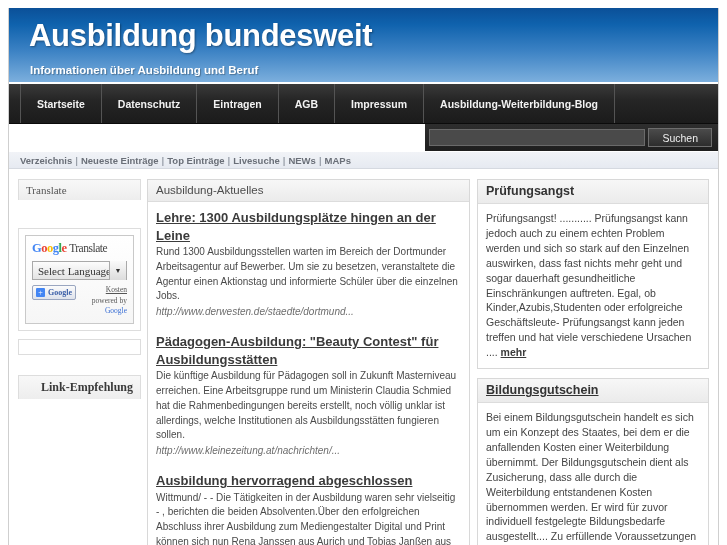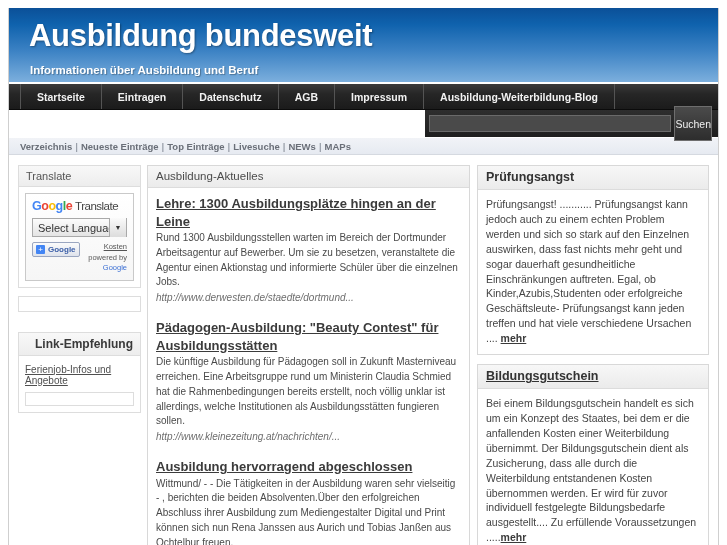--- a/index.html
+++ b/index.html
@@ -49,21 +49,21 @@
     left: 21px; top: 56px;
     color: #ffffff;
     font-size: 11.5px;
     font-weight: bold;
     text-shadow: 1px 1px 1px rgba(0,0,0,.3);
     white-space: nowrap;
   }
 
   
   .mainnav {
-    height: 26px;
+    height: 40px;
     background: linear-gradient(to bottom, #3a3a3a 0%, #262626 40%, #1b1b1b 100%);
     display: flex;
     align-items: stretch;
     border-bottom: 1px solid #0b0b0b;
   }
   .mainnav a {
     display: flex;
     align-items: center;
     justify-content: center;
     padding: 0 16px;
@@ -96,23 +96,23 @@
     height: 17px;
     background: #4a4a4a;
     border: 1px solid #6a6a6a;
     color: #e8e8e8;
     font-size: 10px;
     font-family: "Liberation Sans", sans-serif;
     padding: 0 4px;
     outline: none;
   }
   .search-btn {
-    height: 35px;
+    height: 19px;
     margin-left: 3px;
-    padding: 0 0;
+    padding: 0 13px;
     background: linear-gradient(to bottom, #4b4b4b, #2d2d2d);
     border: 1px solid #6e6e6e;
     color: #f0f0f0;
     font-size: 10.5px;
     font-family: "Liberation Sans", sans-serif;
     cursor: pointer;
   }
 
   
   .subnav {
@@ -134,21 +134,21 @@
   }
   .subnav .sep { padding: 0 3px; color: #9aa0aa; }
 
   
   .content {
     display: flex;
     padding: 10px 0 0 0;
     align-items: flex-start;
     background: #ffffff;
   }
-  .col-left  { flex: 0 0 132px; padding-left: 9px; }
+  .col-left  { flex: 0 0 132px; padding-left: 9px; font-family: Liberation Serif, serif; }
   .col-main  { flex: 0 0 329px; padding-left: 6px; }
   .col-right { flex: 1; padding: 0 9px 0 7px; }
 
   
   .panel {
     border: 1px solid #d8d8d8;
     background: #ffffff;
     margin-bottom: 9px;
   }
   .panel-head {
@@ -174,20 +174,21 @@
     color: #555;
     background: linear-gradient(to bottom, #f8f8f8, #ededed);
     border: 1px solid #dddddd;
     border-bottom: none;
     padding: 4px 7px;
   }
   .widget-body {
     border: 1px solid #dddddd;
     background: #fff;
     padding: 6px;
+    margin-top: 28px;
   }
   .gt-box {
     border: 1px solid #c9c9c9;
     background: linear-gradient(to bottom,#ffffff,#f6f6f6);
     padding: 5px 6px 6px 6px;
   }
   .gt-logo { font-size: 12.5px; font-weight: bold; letter-spacing: -0.5px; }
   .gt-logo .b { color:#4285f4; } .gt-logo .r { color:#ea4335; }
   .gt-logo .y { color:#fbbc05; } .gt-logo .g { color:#34a853; }
   .gt-word { color:#444; font-weight:normal; font-size:11.5px; }
@@ -286,22 +287,22 @@
 <div id="page">
   <div class="frame">
 
     <div class="banner">
       <div class="site-title">Ausbildung bundesweit</div>
       <div class="site-tagline">Informationen über Ausbildung und Beruf</div>
     </div>
 
     <div class="mainnav">
       <a href="#">Startseite</a>
+      <a href="#">Datenschutz</a>
       <a href="#">Eintragen</a>
-      <a href="#">Datenschutz</a>
       <a href="#">AGB</a>
       <a href="#">Impressum</a>
       <a href="#">Ausbildung-Weiterbildung-Blog</a>
     </div>
 
     <div class="searchstrip">
       <div class="spacer"></div>
       <div class="searchbox-wrap">
         <input class="search-input" type="text" placeholder="" style="">
         <button class="search-btn">Suchen</button>
@@ -344,24 +345,20 @@
                 <span>powered by</span>
                 <span class="gg">Google</span>
               </span>
             </div>
           </div>
         </div>
 
         <div class="blank-box"></div>
 
         <div class="widget-title" style="margin-top:20px;font-size:12px;font-weight:bold;color:#3a3a3a;text-align:right;">Link-Empfehlung</div>
-        <div class="widget-body link-list">
-          <a href="#">Ferienjob-Infos und Angebote</a>
-          <div class="link-empty"></div>
-        </div>
 
       </div>
 
       <div class="col-main">
 
         <div class="panel">
           <div class="panel-head">Ausbildung-Aktuelles</div>
           <div class="panel-body">
 
             <div class="article">

